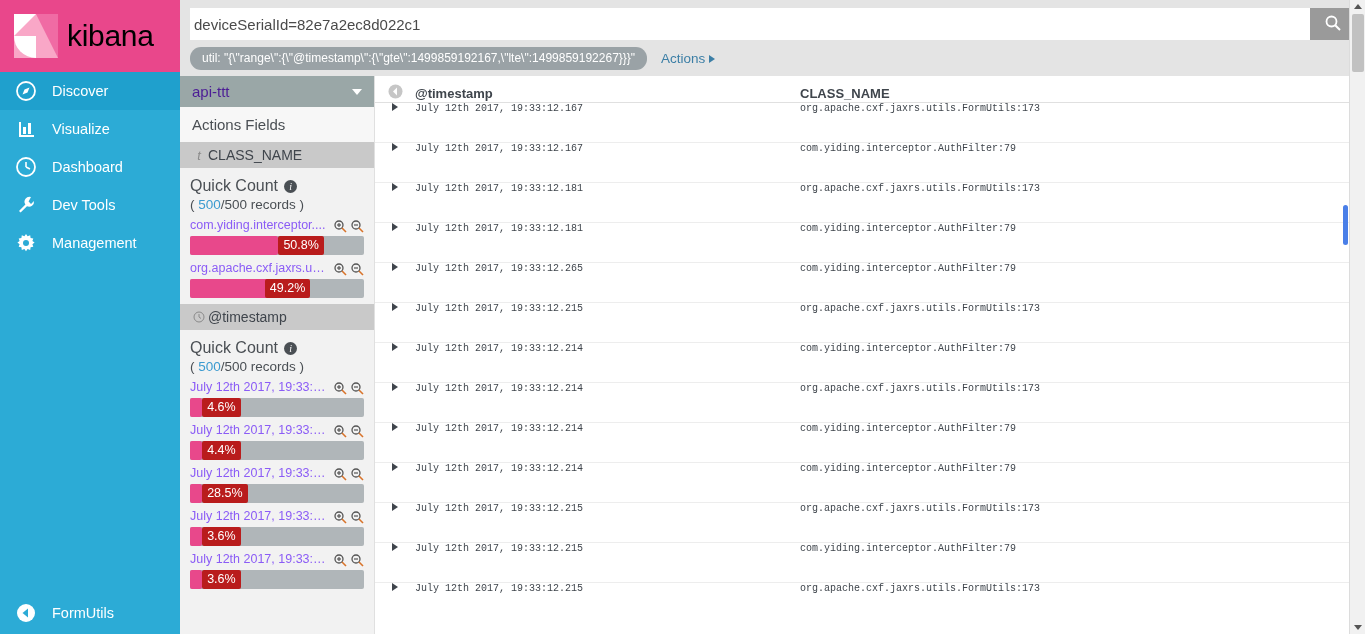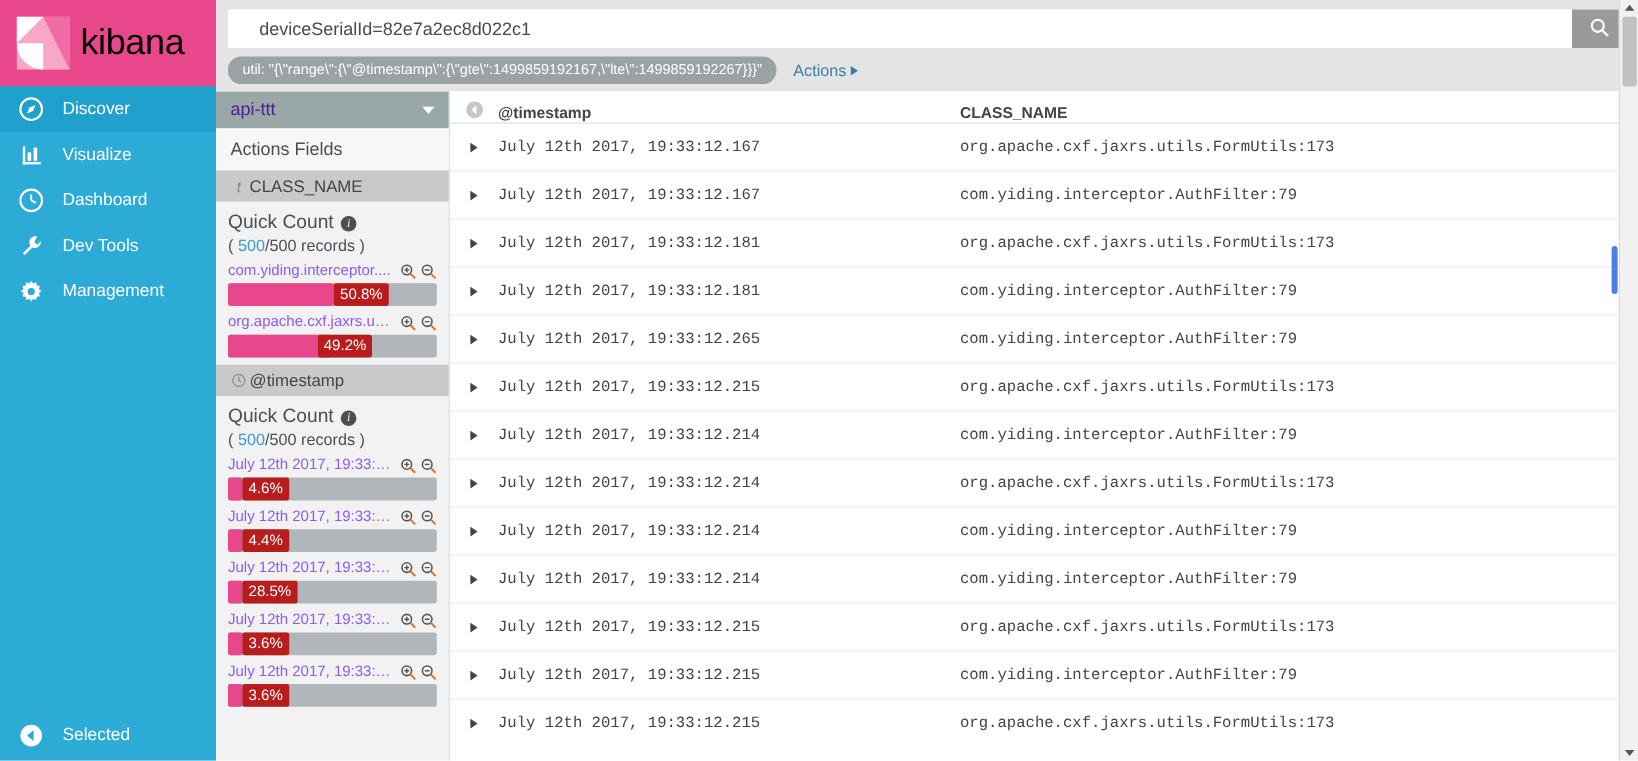--- a/index.html
+++ b/index.html
@@ -73,21 +73,21 @@
   
   .topbar {
     background: #e4e4e4;
     padding: 8px 10px 0 10px;
     height: 76px; flex: 0 0 76px; position: relative;
   }
   .searchrow { display: flex; height: 32px; }
   .search-input {
     flex: 1 1 auto; background: #ffffff; border: none;
     font-family: "Liberation Sans", sans-serif;
-    font-size: 15px; color: #4a4a4a; padding: 0 26px; outline: none;
+    font-size: 15px; color: #4a4a4a; padding: 0 4px; outline: none;
     height: 32px;
   }
   .search-btn {
     width: 45px; height: 32px; background: #9a9a9a; border: none;
     display: flex; align-items: center; justify-content: center; cursor: pointer;
   }
   .filterrow { display: flex; align-items: center; margin-top: 7px; }
   .filter-pill {
     background: #9aa2a6; color: #ffffff; font-size: 12px;
     border-radius: 11px; padding: 4px 12px 5px 12px; white-space: nowrap;
@@ -172,24 +172,24 @@
   .doctable { flex: 1 1 auto; background: #ffffff; overflow: hidden; position: relative; }
   .dt-header {
     display: flex; align-items: center; height: 26px;
     font-size: 13px; font-weight: bold; color: #3f454c;
     padding-top: 8px;
   }
   .dt-collapse-cell { width: 40px; flex: 0 0 40px; display: flex; justify-content: center; cursor: pointer; }
   .dt-col-time { width: 385px; flex: 0 0 385px; }
   .dt-col-class { flex: 1 1 auto; }
   .dt-row {
-    display: flex; align-items: center; height: 40px;
+    display: flex; align-items: flex-start; height: 40px;
     border-top: 1px solid #ededed;
     font-family: "Liberation Mono", monospace;
-    font-size: 13px; color: #3f454c;
+    font-size: 10px; color: #3f454c;
   }
   .dt-row:first-of-type { border-top: 1px solid #e0e0e0; }
   .dt-caret-cell { width: 40px; flex: 0 0 40px; display: flex; justify-content: center; cursor: pointer; }
   .dt-caret {
     width: 0; height: 0;
     border-left: 6px solid #3f454c;
     border-top: 4px solid transparent;
     border-bottom: 4px solid transparent;
   }
 
@@ -290,21 +290,21 @@
       <span>Management</span>
     </div>
 
     <div class="nav-collapse">
       <span class="nav-ico">
         <svg width="20" height="20" viewBox="0 0 20 20">
             <circle cx="10" cy="10" r="9" fill="#fff"></circle>
             <polygon points="12,5.5 6.5,10 12,14.5" fill="#2cabd6"></polygon>
           </svg>
       </span>
-      <span>Selected</span>
+      <span>FormUtils</span>
     </div>
   </div>
 
   <div class="right">
 
     <div class="topbar">
       <div class="searchrow">
         <input class="search-input" type="text" value="deviceSerialId=82e7a2ec8d022c1" style="">
         <button class="search-btn">
           <span>

